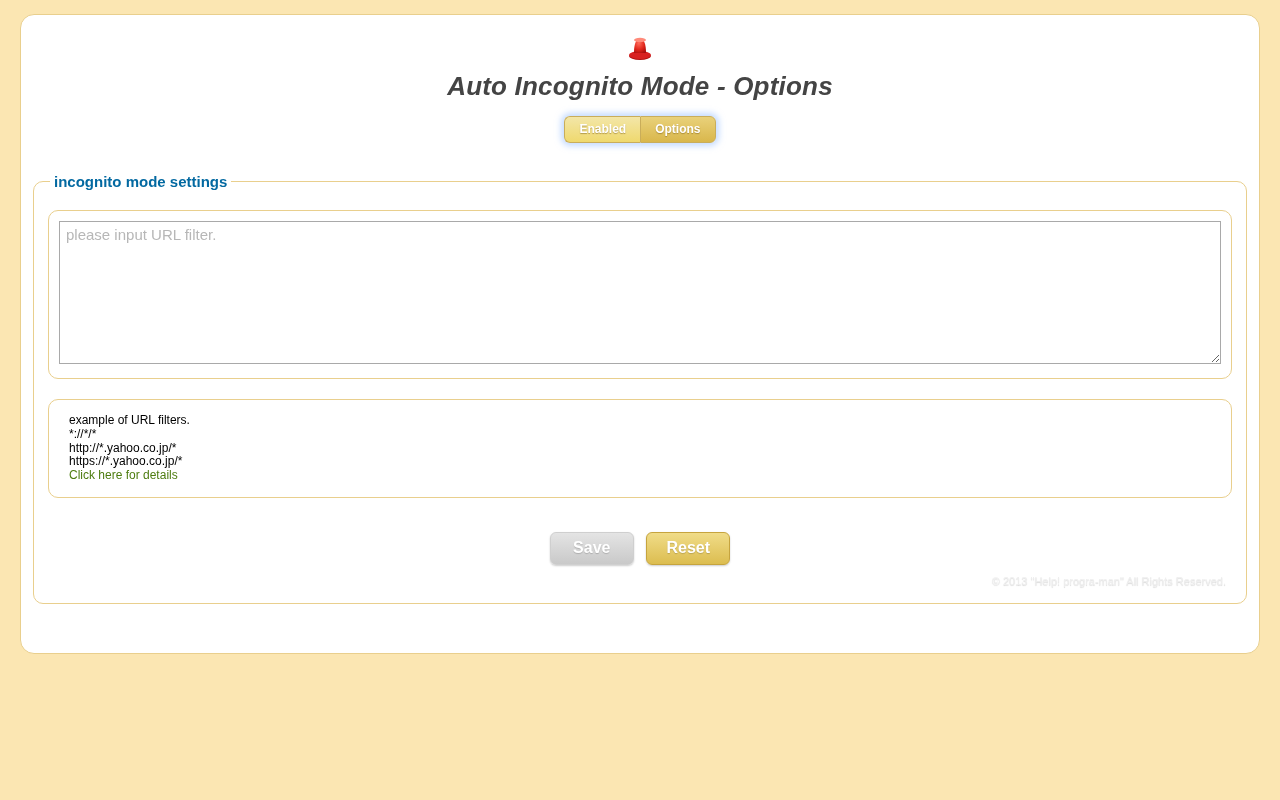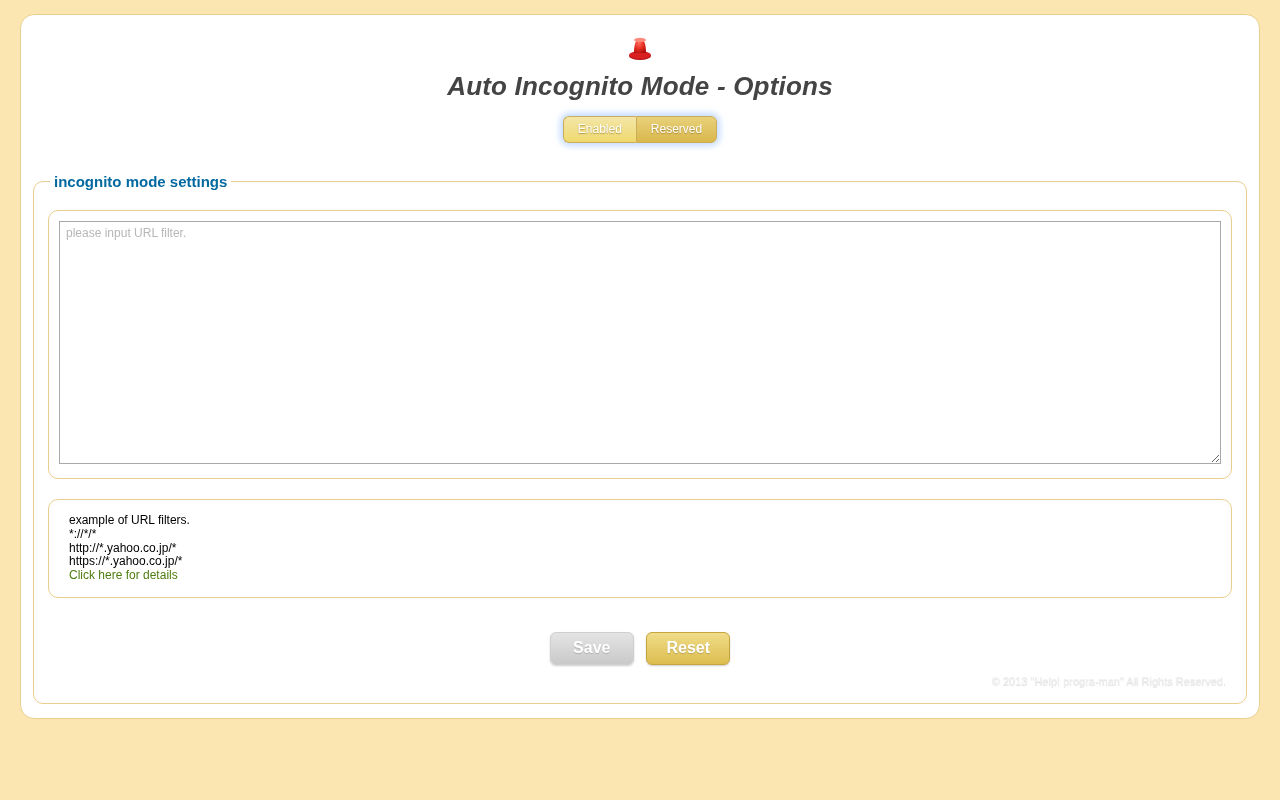--- a/index.html
+++ b/index.html
@@ -37,21 +37,21 @@
     .toggle-group {
       margin: 14px auto 0 auto;
       display: inline-flex;
       border-radius: 6px;
       box-shadow: 0 0 6px 3px rgba(157,195,255,0.6);
     }
     .toggle-btn {
       border: 1px solid #c9ad5a;
       padding: 5px 14px 6px 14px;
       font-size: 12px;
-      font-weight: 400;
+      font-weight: 700;
       color: #fff;
       text-shadow: 0 1px 1px rgba(120,90,20,0.5);
       cursor: pointer;
       display: inline-block;
     }
     .toggle-btn.enabled {
       background: linear-gradient(#f3e6a8, #efd96e);
       border-radius: 6px 0 0 6px;
       border-right: none;
     }
@@ -73,26 +73,26 @@
       margin-left: 2px;
     }
     .inner-panel {
       border: 1px solid #e9cf8d;
       border-radius: 10px;
       padding: 10px;
       margin-top: 6px;
     }
     textarea.url-filter {
       width: 100%;
-      height: 243px;
+      height: 143px;
       resize: both;
       border: 1px solid #a9a9a9;
       padding: 4px 6px;
       font-family: "Lucida Grande", Arial, sans-serif;
-      font-size: 12px;
+      font-size: 15px;
       color: #333;
     }
     textarea.url-filter::placeholder {
       color: #b7b7b7;
     }
     .examples-panel {
       border: 1px solid #e9cf8d;
       border-radius: 10px;
       padding: 14px 20px;
       margin-top: 20px;
@@ -158,21 +158,21 @@
         <ellipse cx="14" cy="21" rx="11" ry="4" fill="#b01010"></ellipse>
         <ellipse cx="14" cy="20" rx="11" ry="4" fill="#d82020"></ellipse>
         <path d="M8 18 Q8 4 14 4 Q20 4 20 18 Z" fill="url(#hatgrad)"></path>
         <ellipse cx="14" cy="5" rx="6" ry="2.2" fill="#ff8a7a"></ellipse>
       </svg>
     </div>
     <div class="title">Auto Incognito Mode - Options</div>
 
     <div class="toggle-group">
       <span class="toggle-btn enabled">Enabled</span>
-      <span class="toggle-btn disabled">Reserved</span>
+      <span class="toggle-btn disabled">Options</span>
     </div>
   </div>
 
   <fieldset class="settings">
     <legend>incognito mode settings</legend>
 
     <div class="inner-panel">
       <textarea class="url-filter" placeholder="please input URL filter." style=""></textarea>
     </div>
 

